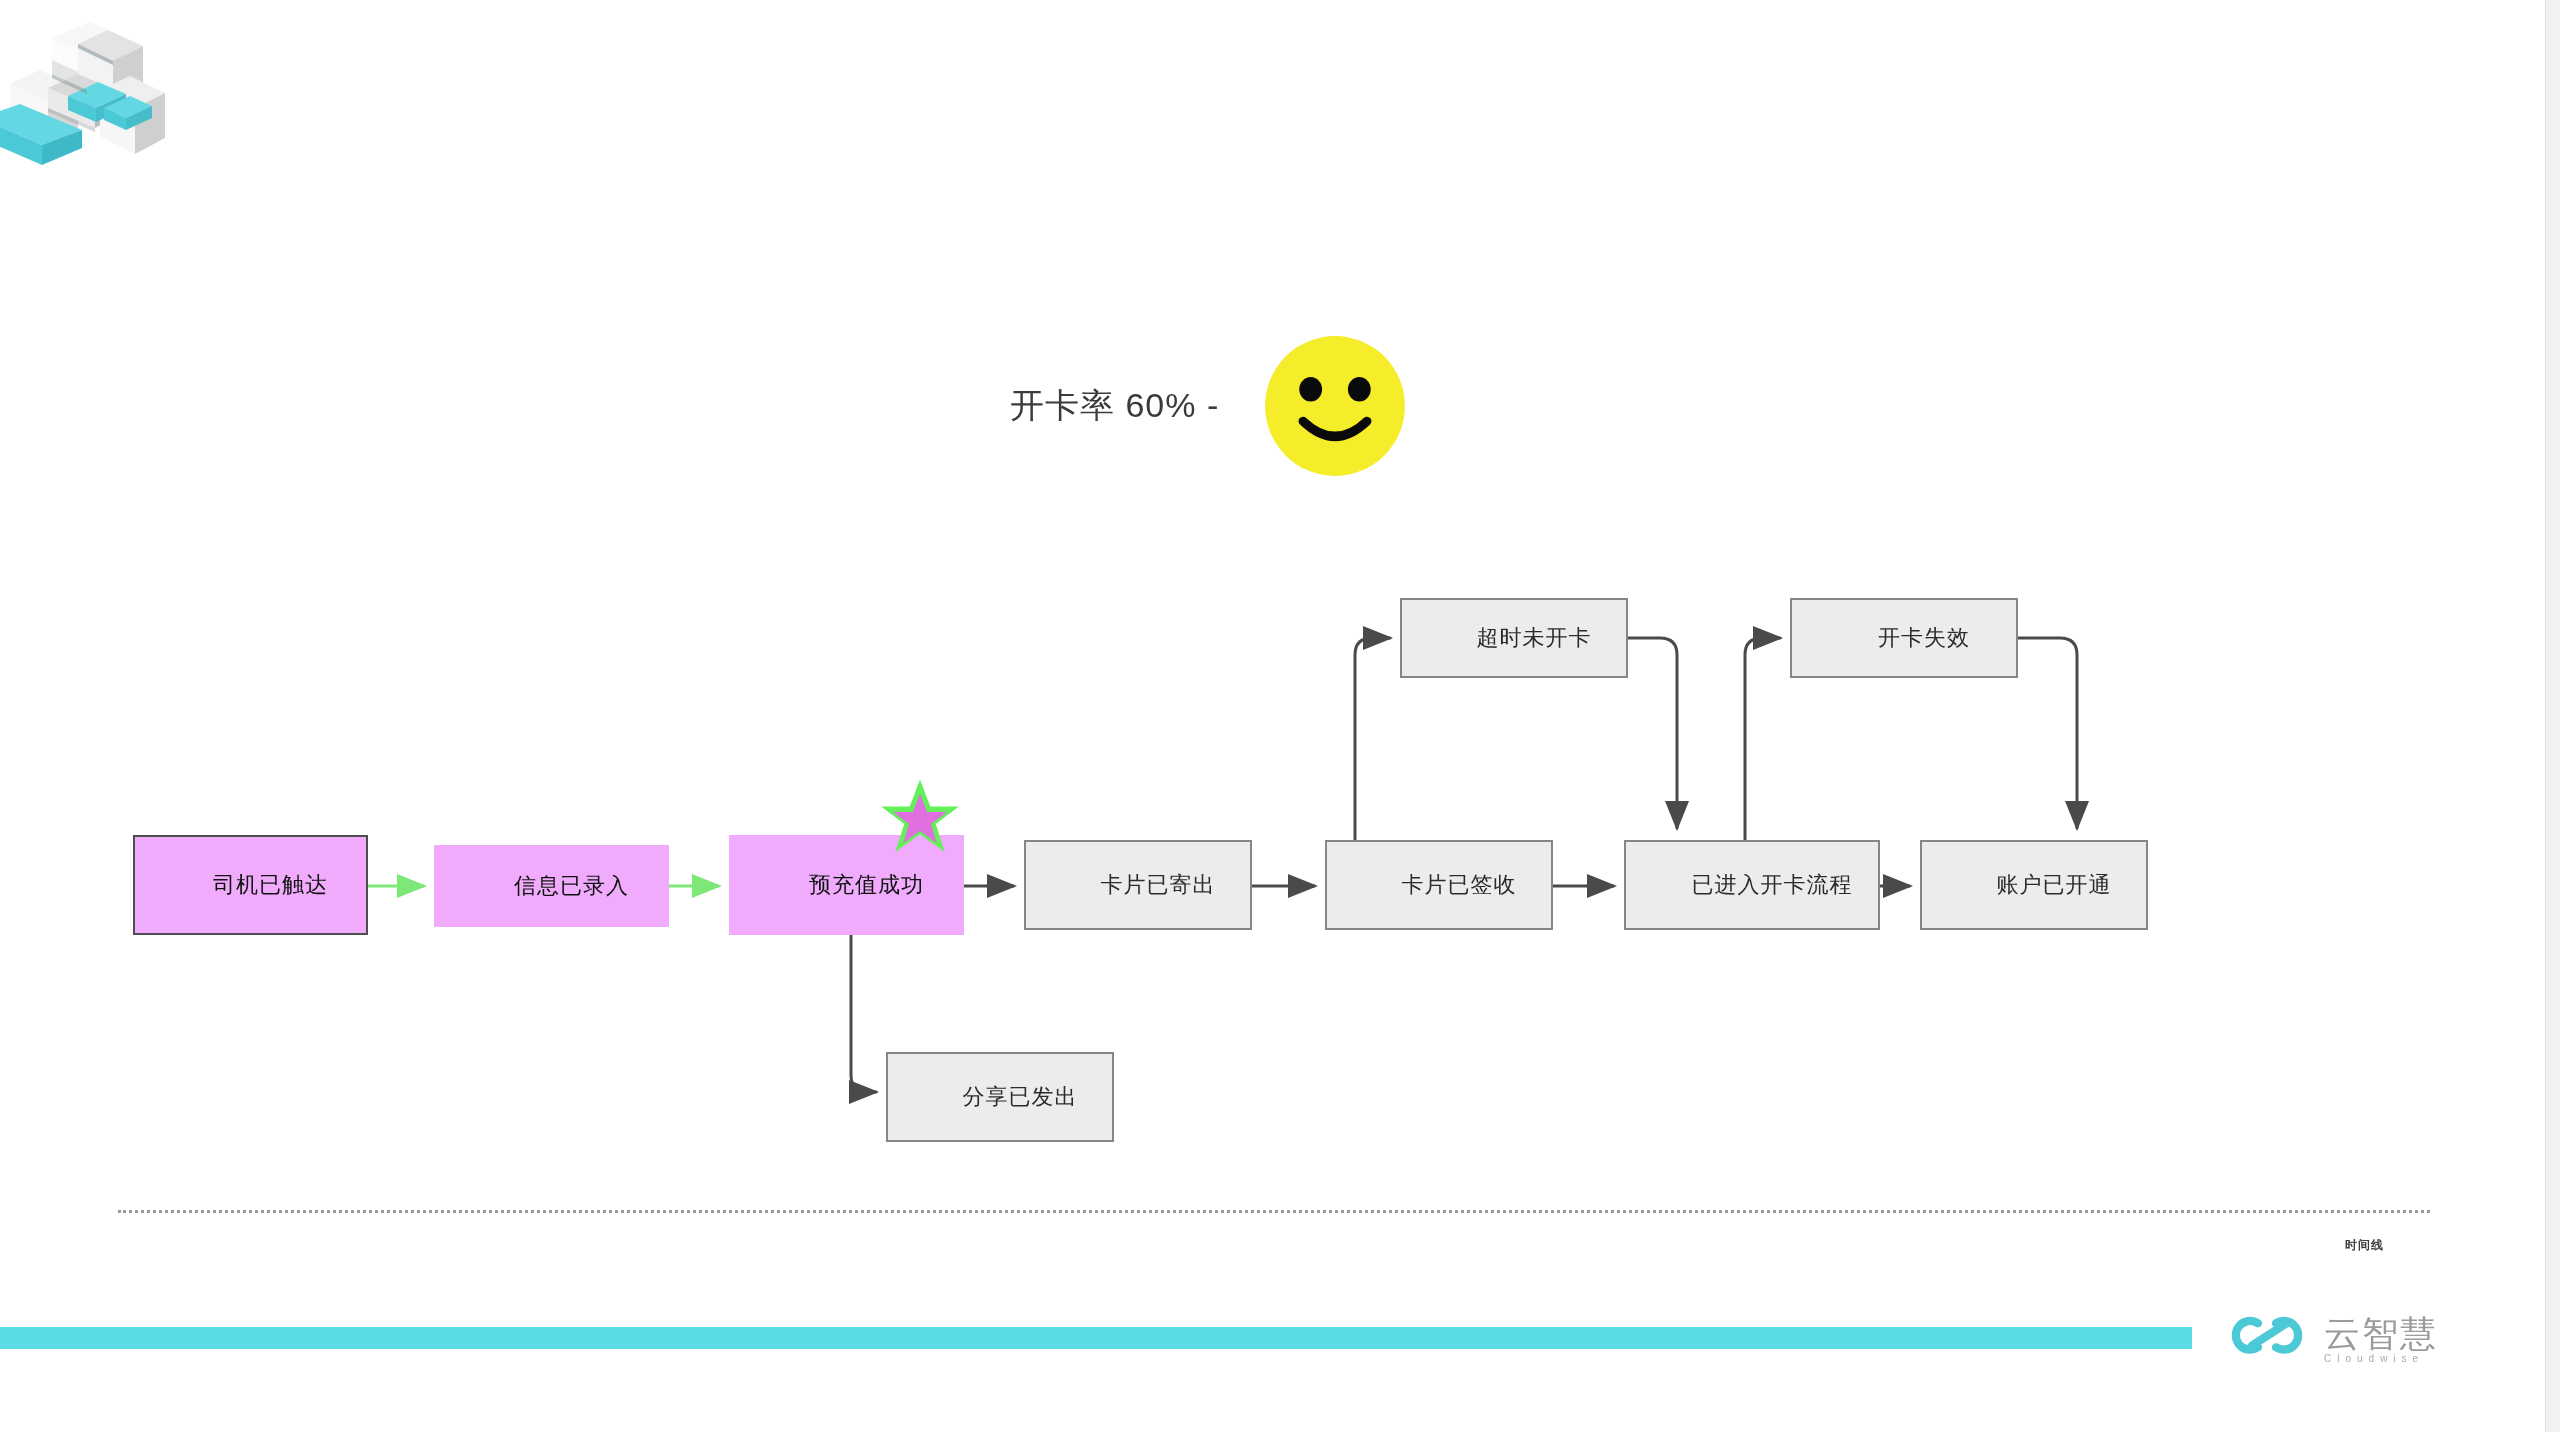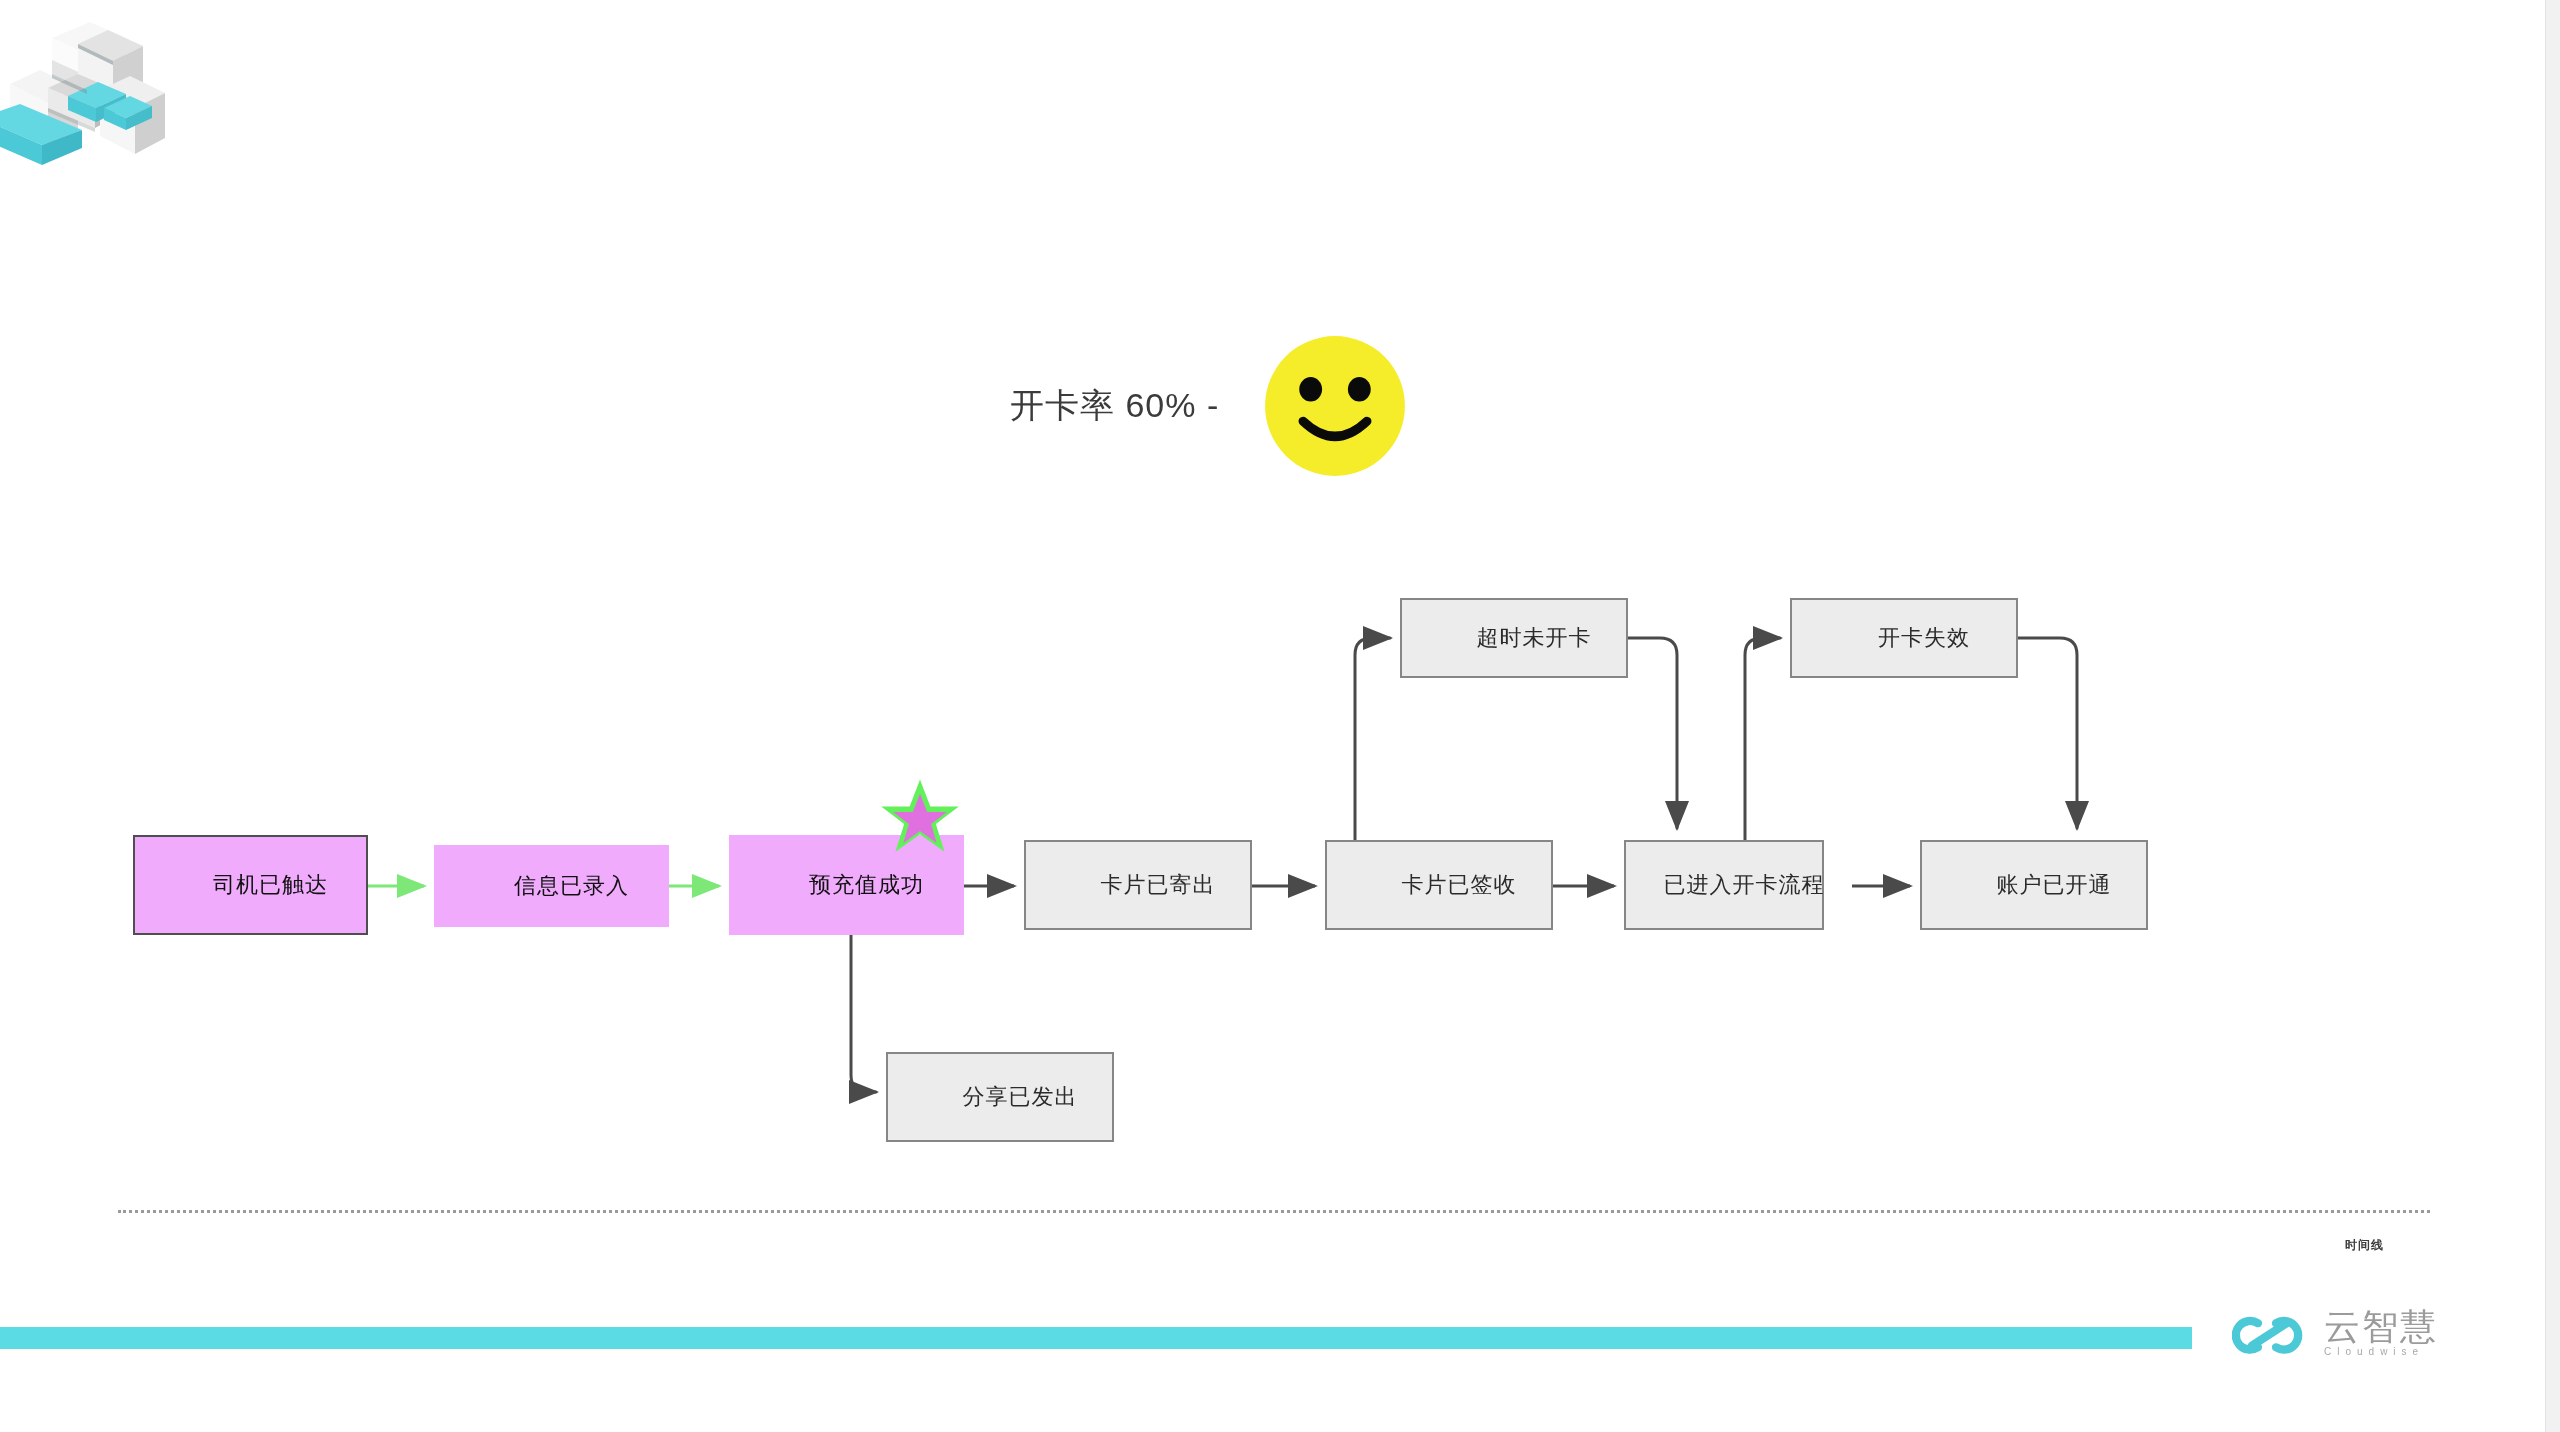--- a/index.html
+++ b/index.html
@@ -120,21 +120,21 @@
     top: 1327px;
     width: 2192px;
     height: 22px;
     background: #5bdce5;
   }
   .footer-logo {
     position: absolute;
     left: 2232px;
     top: 1302px;
     display: flex;
-    align-items: center;
+    align-items: flex-end;
     gap: 16px;
   }
   .footer-mark {
     width: 76px;
     height: 62px;
   }
   .footer-wordmark {
     display: flex;
     flex-direction: column;
     gap: 2px;
@@ -245,21 +245,21 @@
   <div class="node green bordered" style="left:133px; top:835px; width:235px; height:100px;">司机已触达</div>
 
   <div class="node green" style="left:434px; top:845px; width:235px; height:82px;">信息已录入</div>
 
   <div class="node green" style="left:729px; top:835px; width:235px; height:100px;">预充值成功</div>
 
   <div class="node gray" style="left:1024px; top:840px; width:228px; height:90px;">卡片已寄出</div>
 
   <div class="node gray" style="left:1325px; top:840px; width:228px; height:90px;">卡片已签收</div>
 
-  <div class="node gray" style="left:1624px; top:840px; width:200px; height:90px;">已进入开卡流程</div>
+  <div class="node gray" style="left:1624px; top:840px; width:256px; height:90px;">已进入开卡流程</div>
 
   <div class="node gray" style="left:1920px; top:840px; width:228px; height:90px;">账户已开通</div>
 
   <div class="node gray" style="left:1400px; top:598px; width:228px; height:80px;">超时未开卡</div>
 
   <div class="node gray" style="left:1790px; top:598px; width:228px; height:80px;">开卡失效</div>
 
   <div class="node gray" style="left:886px; top:1052px; width:228px; height:90px;">分享已发出</div>
 
   <svg class="star-marker" style="left:880px; top:778px;" viewBox="0 0 100 96">

